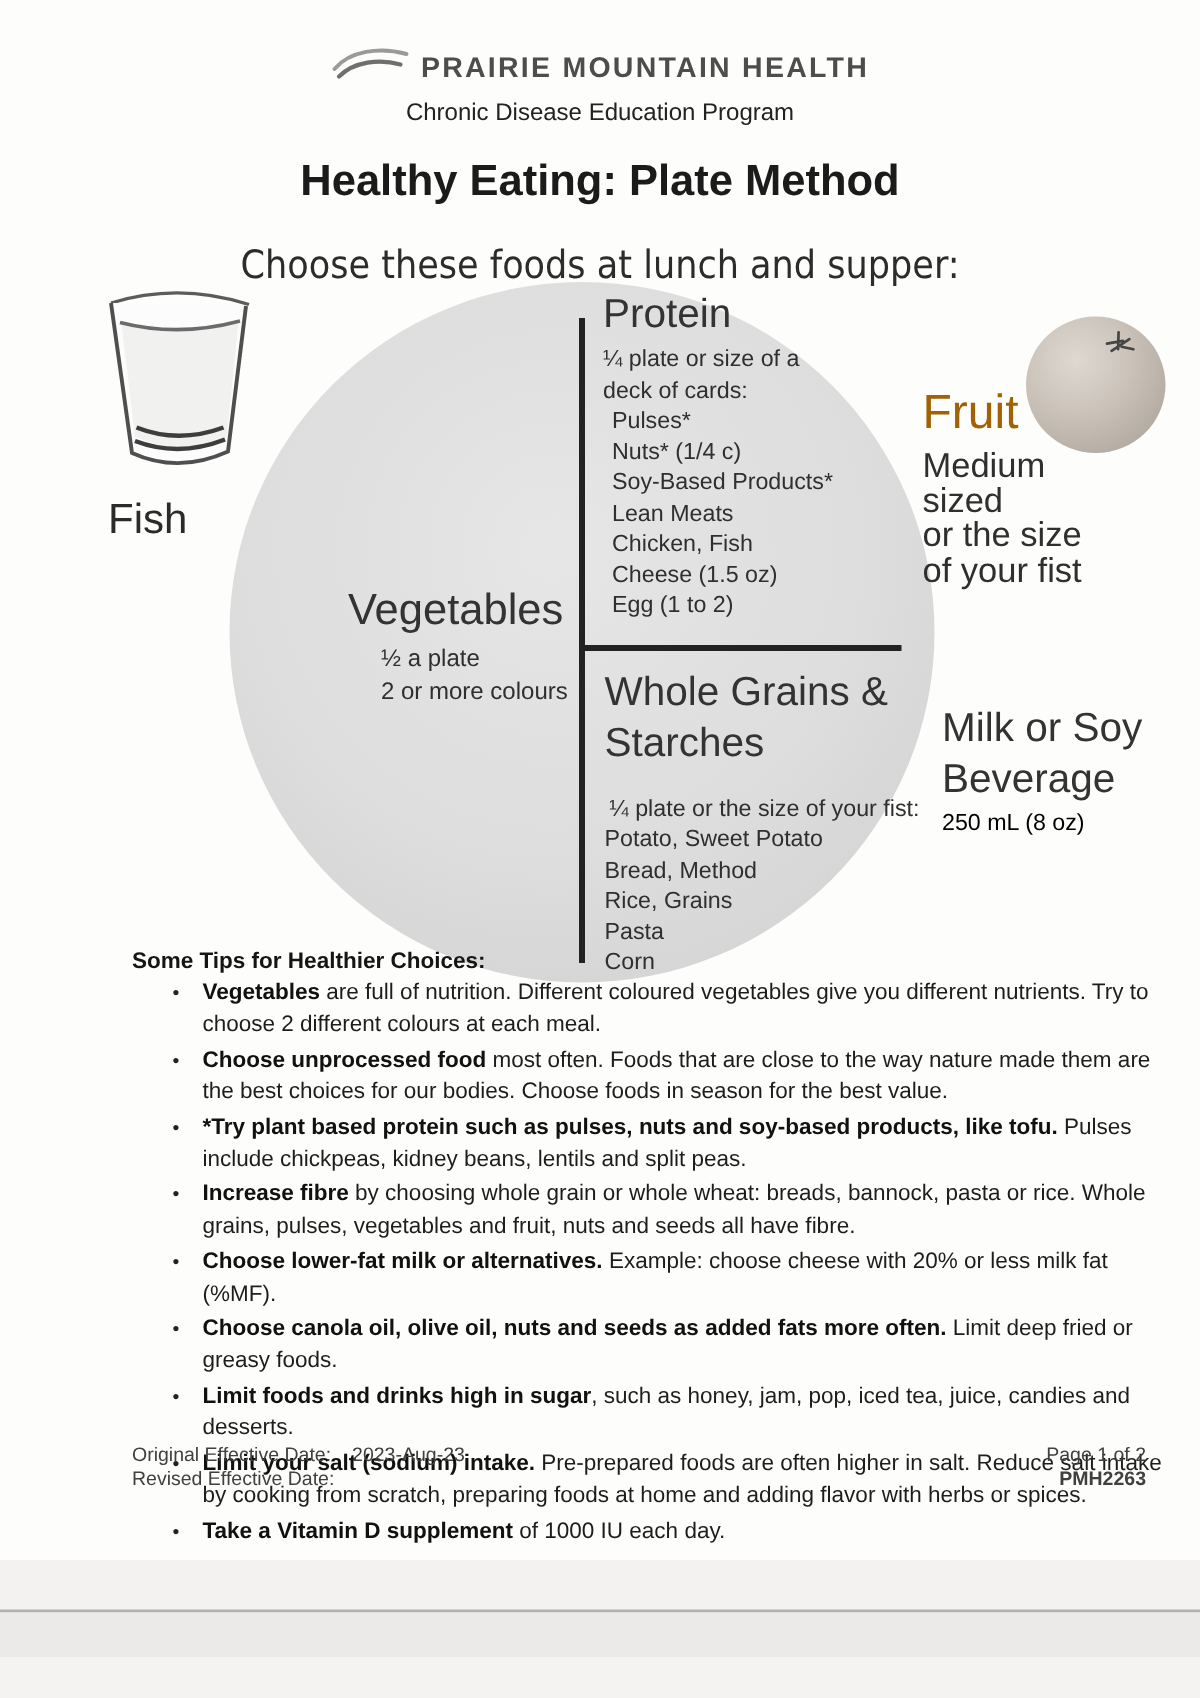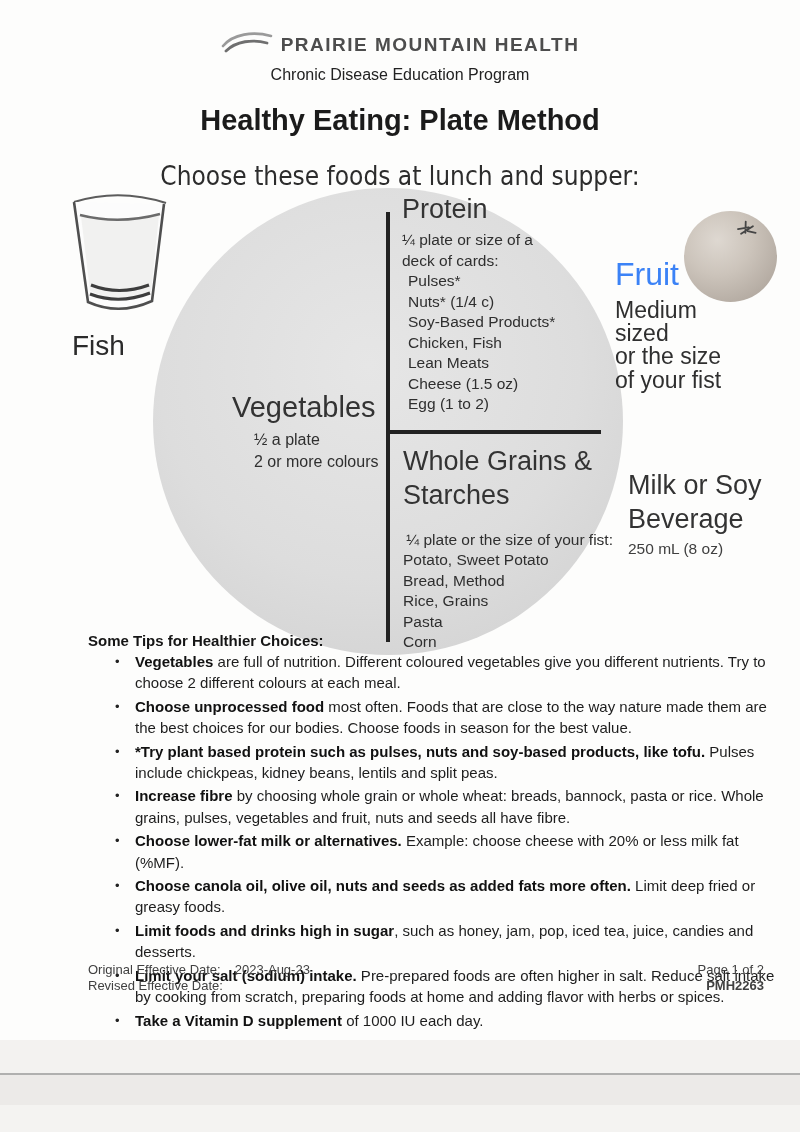--- a/index.html
+++ b/index.html
@@ -53,27 +53,27 @@
   .grains-block .sec-items { margin-left:0; }
 
   
   .orange-figure { position:absolute; left:684px; top:211px; width:93px; height:91px; }
   .orange-body {
     width:93px; height:91px; border-radius:50%;
     background:radial-gradient(circle at 36% 32%, #ded8d1 0%, #ccc4bb 40%, #b4aba2 78%, #a39a91 100%);
   }
   .orange-stem { position:absolute; left:56px; top:13px; font-size:14px; color:#3c3c3c; transform:rotate(12deg); }
   .fruit-block { position:absolute; left:615px; top:256px; width:130px; }
-  .fruit-title { font-size:32px; color:#3b82f6; }
+  .fruit-title { font-size:32px; color:#a16207; }
   .fruit-line { font-size:23px; line-height:22.5px; color:#2f2f2f; margin-top:1px; }
   .fruit-lines { margin-top:6px; }
 
   .milk-block { position:absolute; left:628px; top:468px; width:165px; }
   .milk-title { font-size:27px; line-height:34px; color:#333; }
-  .milk-portion { margin-top:4px; font-size:15.5px; color:#404040; }
+  .milk-portion { margin-top:4px; font-size:15.5px; color:#000000; }
 
   
   .tips { position:absolute; left:88px; top:632px; width:700px; color:#1c1c1c; }
   .tips-heading { font-size:15px; font-weight:bold; color:#151515; }
   .tip { display:flex; margin-top:2px; }
   .tip-bullet { width:47px; padding-left:27px; font-size:13px; line-height:21px; color:#222; flex:none; }
   .tip-text { flex:1; font-size:15px; line-height:21.4px; color:#1d1d1d; }
   .tip-text b { color:#111; }
 
   
@@ -129,22 +129,22 @@
   <div class="plate-text protein-block">
     <div class="sec-title">Protein</div>
     <div class="sec-sub">
       <div>¼ plate or size of a</div>
       <div>deck of cards:</div>
     </div>
     <ul class="sec-items">
       <li>Pulses*</li>
       <li>Nuts* (1/4 c)</li>
       <li>Soy-Based Products*</li>
+      <li>Lean Meats</li>
       <li>Chicken, Fish</li>
-      <li>Lean Meats</li>
       <li>Cheese (1.5 oz)</li>
       <li>Egg (1 to 2)</li>
     </ul>
   </div>
 
   <div class="plate-text veg-block">
     <div class="sec-title">Vegetables</div>
     <div class="sec-sub">
       <div>½ a plate</div>
       <div>2 or more colours</div>

